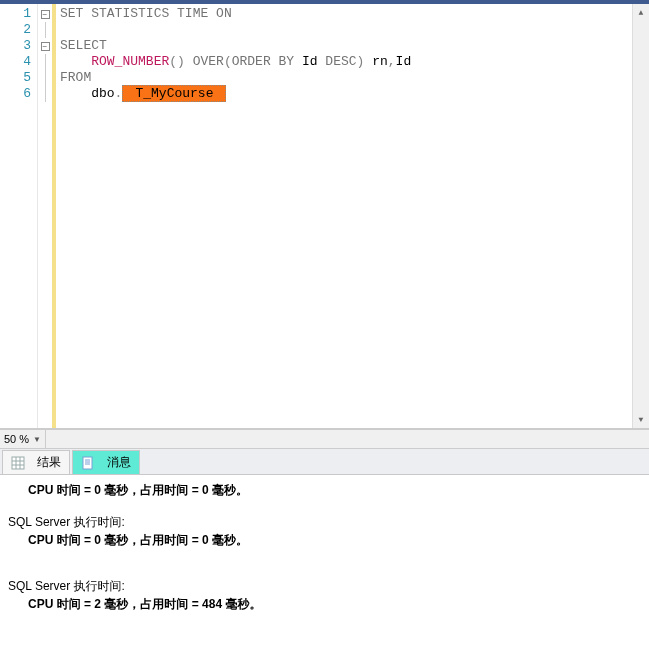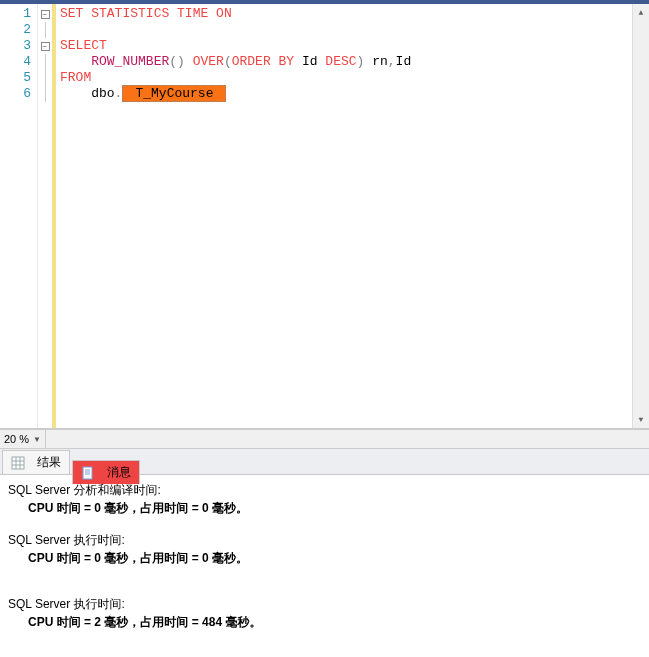--- a/index.html
+++ b/index.html
@@ -79,21 +79,21 @@
     flex: 1;
     padding: 2px 4px 0 4px;
     font-family: Consolas, 'Courier New', monospace;
     white-space: pre;
     overflow: hidden;
   }
   .code .line {
     height: 16px;
     line-height: 16px;
   }
-  .kw { color: #ef4444; }
+  .kw { color: #737373; }
   .fn { color: #be185d; }
   .op { color: #808080; }
   .txt { color: #000; }
   .highlight { background: #f97316; border: 1px dotted #888; padding: 0 12px; }
   
   .zoom-bar {
     height: 20px;
     border-top: 1px solid #ccc;
     border-bottom: 1px solid #ccc;
     display: flex;
@@ -129,23 +129,23 @@
     align-items: center;
     gap: 12px;
     padding: 3px 8px;
     border: 1px solid #c8c8c8;
     border-bottom: none;
     margin-right: 2px;
     cursor: pointer;
     background: #f6f6f6;
   }
   .tab.active {
-    background: #ef4444;
+    background: #5eead4;
     position: relative;
-    top: 10px;
+    top: 0;
   }
   .tab-icon {
     width: 14px;
     height: 14px;
     display: flex;
     align-items: center;
     justify-content: center;
   }
   .results-icon svg, .messages-icon svg { display: block; }
   
@@ -230,21 +230,21 @@
   <div class="code" id="code"><div class="line"><span class="kw">SET</span><span class="txt"> </span><span class="kw">STATISTICS</span><span class="txt"> </span><span class="kw">TIME</span><span class="txt"> </span><span class="kw">ON</span></div><div class="line"></div><div class="line"><span class="kw">SELECT</span></div><div class="line"><span class="txt">    </span><span class="fn">ROW_NUMBER</span><span class="op">()</span><span class="txt"> </span><span class="kw">OVER</span><span class="op">(</span><span class="kw">ORDER</span><span class="txt"> </span><span class="kw">BY</span><span class="txt"> Id </span><span class="kw">DESC</span><span class="op">)</span><span class="txt"> rn</span><span class="op">,</span><span class="txt">Id</span></div><div class="line"><span class="kw">FROM</span></div><div class="line"><span class="txt">    dbo</span><span class="op">.</span><span class="txt highlight">T_MyCourse</span></div></div>
   <div class="vscroll">
     <div class="sbtn">▲</div>
     <div class="track"></div>
     <div class="sbtn">▼</div>
   </div>
 </div>
 
 <div class="zoom-bar">
   <div class="zoom-select">
-    <span>20 %</span>
+    <span>50 %</span>
     <span class="arrow">▼</span>
   </div>
 </div>
 
 <div class="tab-bar">
   <div class="tab">
     <span class="tab-icon results-icon">
       <svg width="14" height="14" viewBox="0 0 14 14">
         <rect x="1" y="1" width="12" height="12" fill="#fff" stroke="#9aa" stroke-width="1"></rect>
         <line x1="1" y1="5" x2="13" y2="5" stroke="#9aa"></line>
@@ -262,21 +262,20 @@
         <line x1="4" y1="4" x2="9" y2="4" stroke="#7a9fd6"></line>
         <line x1="4" y1="6" x2="9" y2="6" stroke="#7a9fd6"></line>
         <line x1="4" y1="8" x2="9" y2="8" stroke="#7a9fd6"></line>
       </svg>
     </span>
     <span>消息</span>
   </div>
 </div>
 
 <div class="messages-pane">
-  <div class="msg-line">SQL Server 分析和编译时间:</div>
   <div class="msg-line indent">CPU 时间 = 0 毫秒，占用时间 = 0 毫秒。</div>
   <div class="blank"></div>
   <div class="msg-line">SQL Server 执行时间:</div>
   <div class="msg-line indent">CPU 时间 = 0 毫秒，占用时间 = 0 毫秒。</div>
   <div class="blank"></div>
   <div class="blank"></div>
   <div class="msg-line">SQL Server 执行时间:</div>
   <div class="msg-line indent">CPU 时间 = 2 毫秒，占用时间 = 484 毫秒。</div>
 </div>
 

